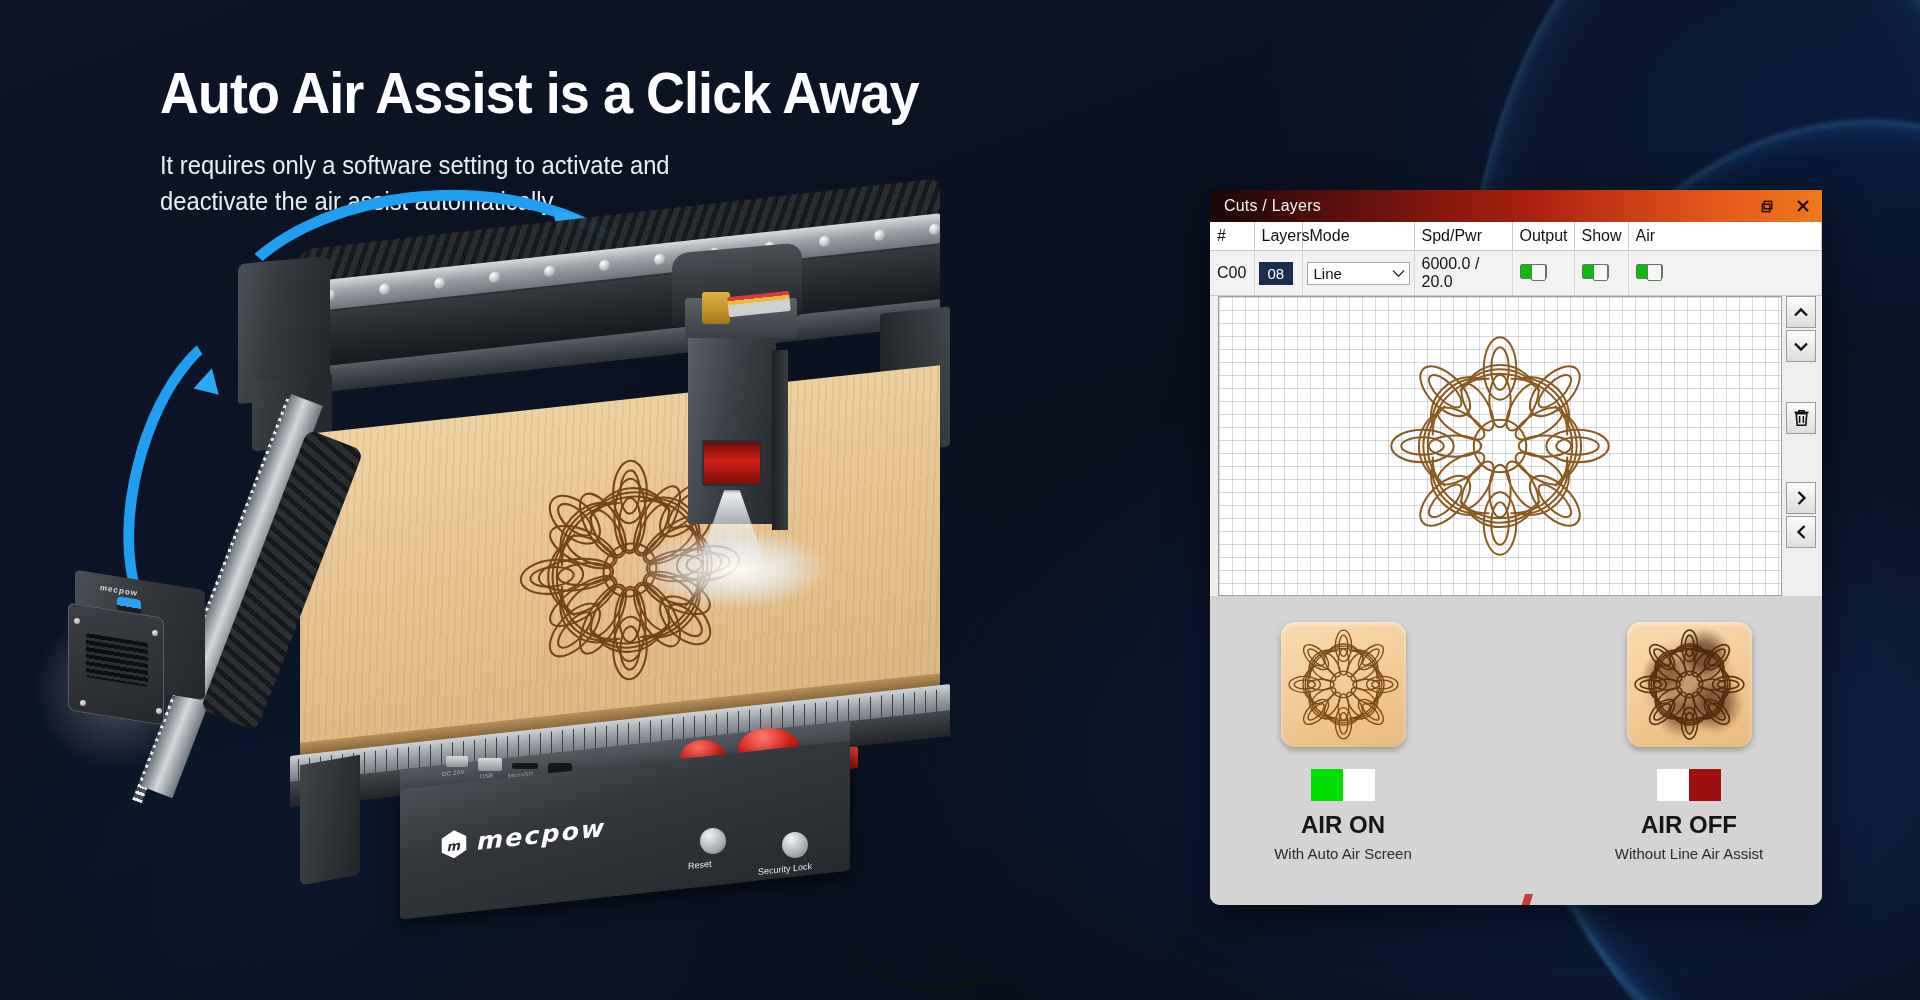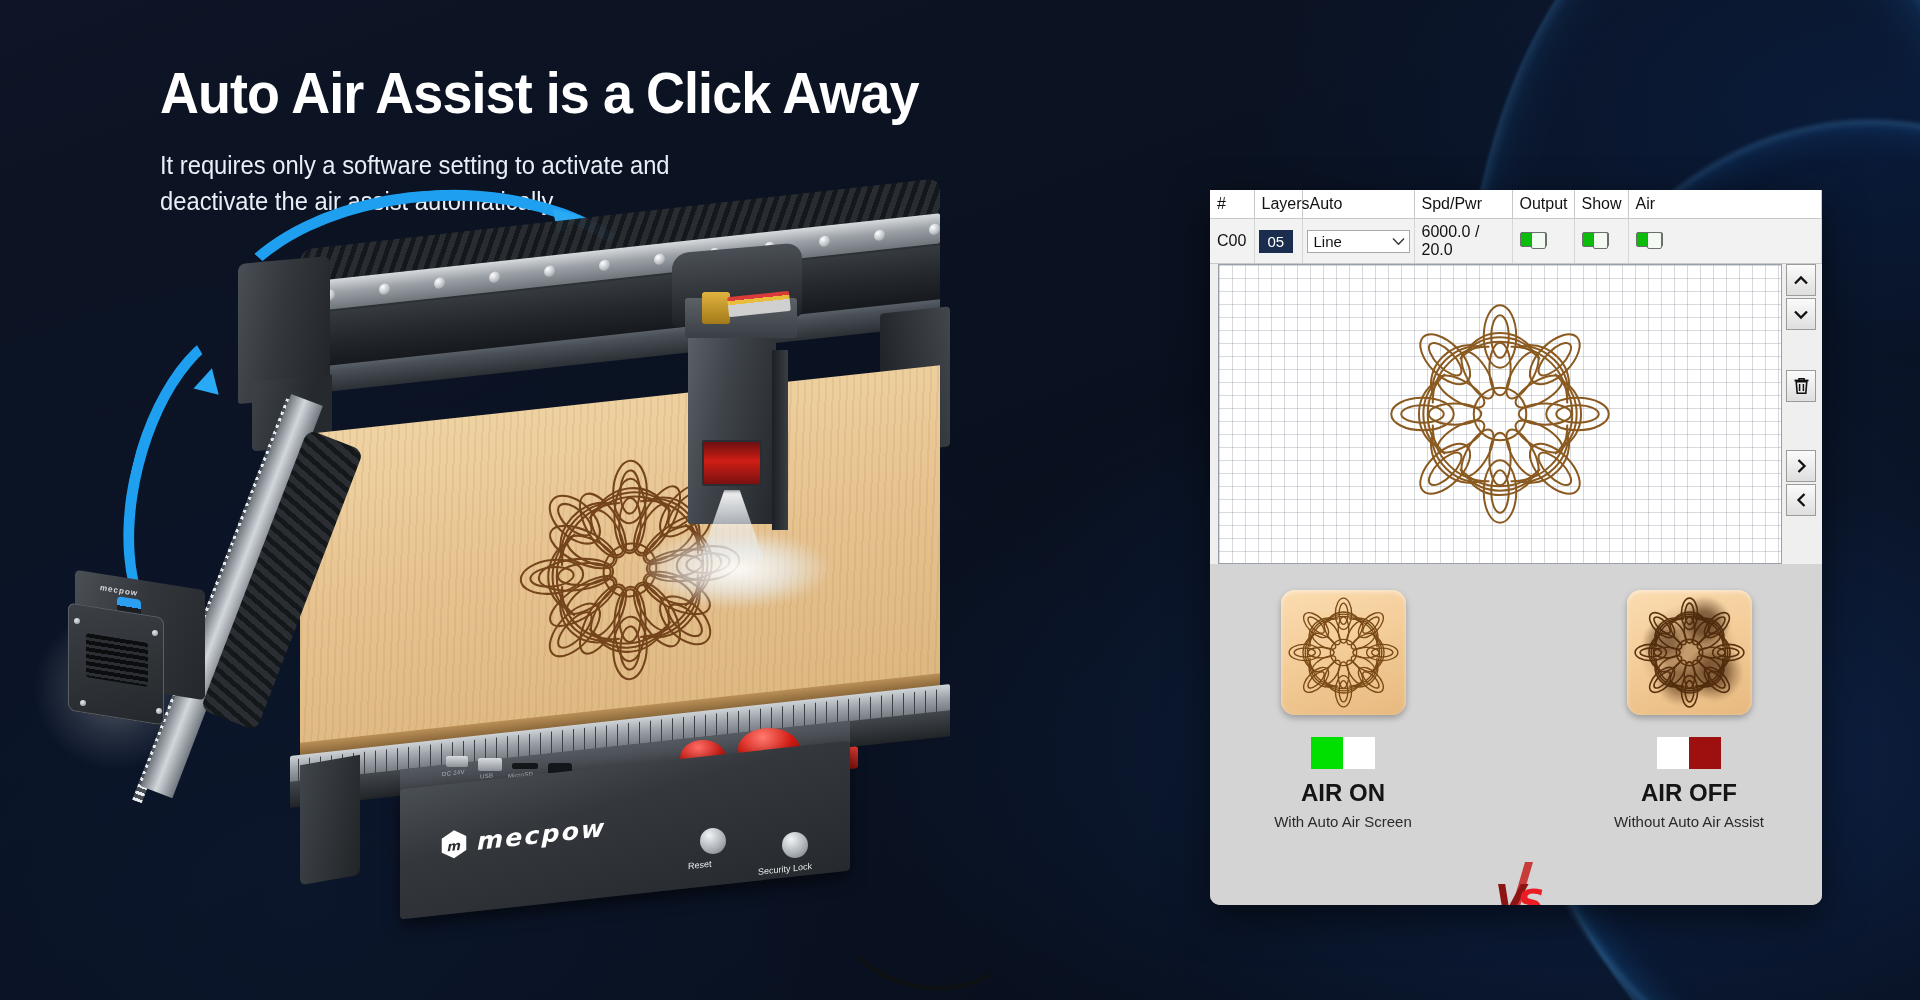--- a/index.html
+++ b/index.html
@@ -561,39 +561,55 @@
   <div id="pump-face"></div>
   <div id="pump-grille"></div>
   <div class="pumpscrew" style="left:74px;top:418px"></div>
   <div class="pumpscrew" style="left:152px;top:430px"></div>
   <div class="pumpscrew" style="left:80px;top:500px"></div>
   <div class="pumpscrew" style="left:156px;top:508px"></div>
 </div>
 
 <div id="app">
 
+  <div id="titlebar">
+    <span id="titlebar-text">Cuts / Layers</span>
+    <span class="winbtns">
+      <span class="winbtn">
+        <svg width="15" height="15" viewBox="0 0 16 16">
+          <rect x="4.5" y="2.5" width="8" height="8" fill="none" stroke="#2a0c06" stroke-width="1.6"></rect>
+          <rect x="2.5" y="5.5" width="8" height="8" fill="none" stroke="#2a0c06" stroke-width="1.6"></rect>
+        </svg>
+      </span>
+      <span class="winbtn">
+        <svg width="16" height="16" viewBox="0 0 16 16">
+          <path d="M3 3 L13 13 M13 3 L3 13" stroke="#1c0703" stroke-width="2.1" fill="none"></path>
+        </svg>
+      </span>
+    </span>
+  </div>
 
   <div id="panel-body">
     <table id="grid-table">
       <thead>
         <tr>
           <th class="c-num">#</th>
           <th class="c-layer">Layers</th>
-          <th class="c-mode">Auto</th>
+          <th class="c-mode">Mode</th>
           <th class="c-spd">Spd/Pwr</th>
           <th class="c-out">Output</th>
           <th class="c-show">Show</th>
           <th class="c-air">Air</th>
         </tr>
       </thead>
       <tbody>
         <tr>
           <td>C00</td>
           <td style="padding:2px 4px;">
-            <span class="layerchip">05</span>
+            <span class="layerchip">08</span>
           </td>
           <td style="padding:3px 4px;">
             <span class="modesel">
               <span>Line</span>
               <svg width="13" height="9" viewBox="0 0 13 9">
                 <path d="M1 1.5 L6.5 7.2 L12 1.5" fill="none" stroke="#333" stroke-width="1.4"></path>
               </svg>
             </span>
           </td>
           <td>6000.0 / 20.0</td>
@@ -766,17 +782,17 @@
             <use href="#s2" transform="rotate(315 100 100)"></use>
           </g>
         </svg>
         <div class="soot"></div>
       </div>
       <div class="flags">
         <i style="background:#ffffff"></i>
         <i style="background:#9e1010"></i>
       </div>
       <div class="cmp-title">AIR OFF</div>
-      <div class="cmp-sub">Without Auto Air Assist</div>
+      <div class="cmp-sub">Without Line Air Assist</div>
     </div>
 
   </div>
 </div>
 
 </body></html>

